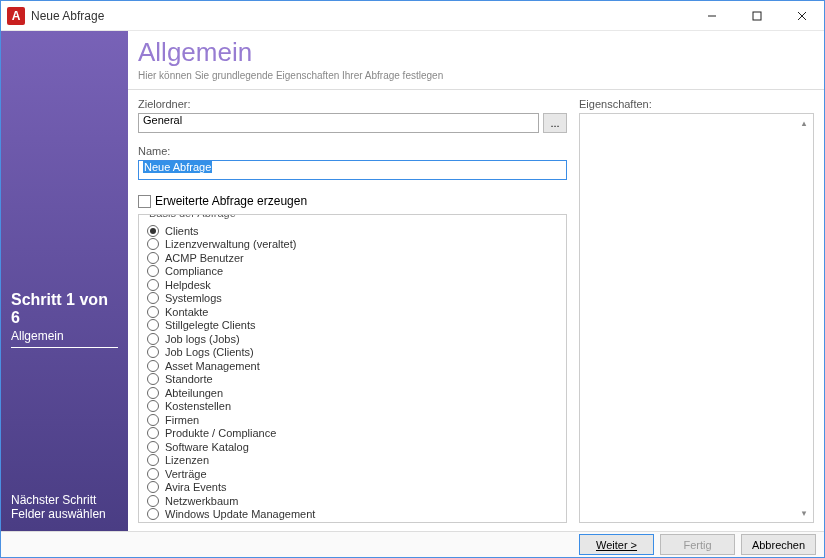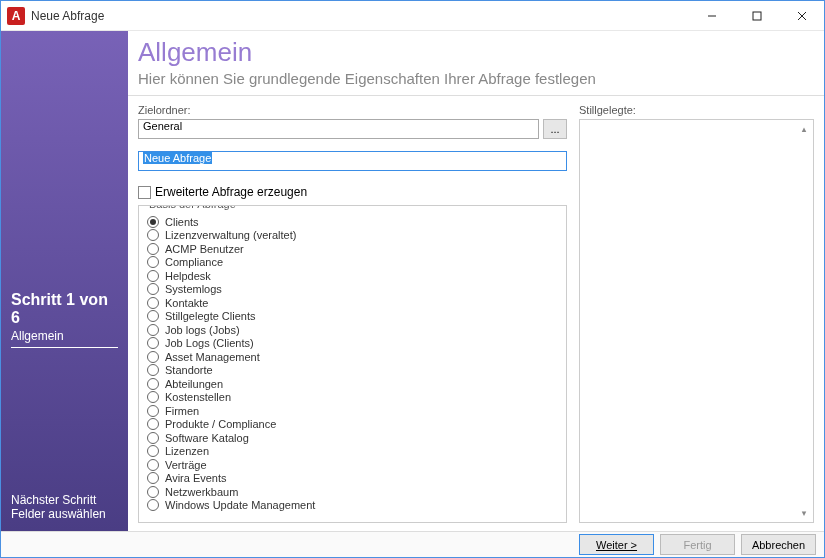--- a/index.html
+++ b/index.html
@@ -12,21 +12,21 @@
   .win-btn svg { width: 10px; height: 10px; stroke: #222; fill: none; }
   .body { display: flex; height: calc(100% - 56px); }
   .sidebar { width: 127px; background: linear-gradient(180deg, #7862b7, #4a3d84); color: #fff; position: relative; }
   .sidebar .step { position: absolute; top: 260px; left: 10px; right: 10px; }
   .sidebar .step .st1 { font-weight: bold; font-size: 16px; }
   .sidebar .step .st2 { font-size: 12px; border-bottom: 1px solid #fff; padding-bottom: 4px; margin-top: 2px; }
   .sidebar .next { position: absolute; bottom: 10px; left: 10px; right: 10px; font-size: 12px; }
   .main { flex: 1; display: flex; flex-direction: column; }
   .main-header { padding: 6px 10px 8px 10px; border-bottom: 1px solid #ddd; }
   .main-header h1 { font-size: 26px; font-weight: 300; color: #977cd2; }
-  .main-header .sub { color: #888; font-size: 15px; margin-top: 2px; }
+  .main-header .sub { color: #888; font-size: 10px; margin-top: 2px; }
   .main-content { flex: 1; display: flex; padding: 8px 10px; gap: 12px; overflow: hidden; }
   .left { flex: 1; display: flex; flex-direction: column; }
   .right { width: 235px; display: flex; flex-direction: column; }
   .lbl { color: #555; font-size: 11px; margin-bottom: 3px; }
   .row { margin-bottom: 12px; }
   .folder-row { display: flex; gap: 4px; }
   .folder-input { flex: 1; height: 20px; border: 1px solid #aaa; background: #fff; padding: 0 4px; font-size: 11px; }
   .browse-btn { width: 24px; height: 20px; background: #e7e7e7; border: 1px solid #bbb; display: flex; align-items: center; justify-content: center; font-size: 11px; }
   .name-input { width: 100%; height: 20px; border: 1px solid #3a8de6; padding: 0 4px; font-size: 11px; background: #fff; outline: none; }
   .name-input .sel { background: #3390e8; color: #fff; padding: 0 1px; }
@@ -93,20 +93,21 @@
       <div class="left">
         <div class="row">
           <div class="lbl">Zielordner:</div>
           <div class="folder-row">
             <div class="folder-input">General</div>
             <div class="browse-btn">...</div>
           </div>
         </div>
 
         <div class="row">
+          <div class="lbl">Name:</div>
           <div class="name-input"><span class="sel">Neue Abfrage</span></div>
         </div>
 
         <div class="checkbox-row">
           <span class="chk"></span>
           <span>Erweiterte Abfrage erzeugen</span>
         </div>
 
         <div class="group" id="basis-group" data-title="Basis der Abfrage">
             <div class="radio-row">
@@ -194,21 +195,21 @@
               <span>Netzwerkbaum</span>
             </div>
             <div class="radio-row">
               <span class="radio"></span>
               <span>Windows Update Management</span>
             </div>
           </div>
       </div>
 
       <div class="right">
-        <div class="lbl">Stillgelegte:</div>
+        <div class="lbl">Eigenschaften:</div>
         <div class="desc-area">
           <div class="scroll">
             <div class="arrow">▴</div>
             <div class="arrow">▾</div>
           </div>
         </div>
       </div>
     </div>
   </div>
 </div>

